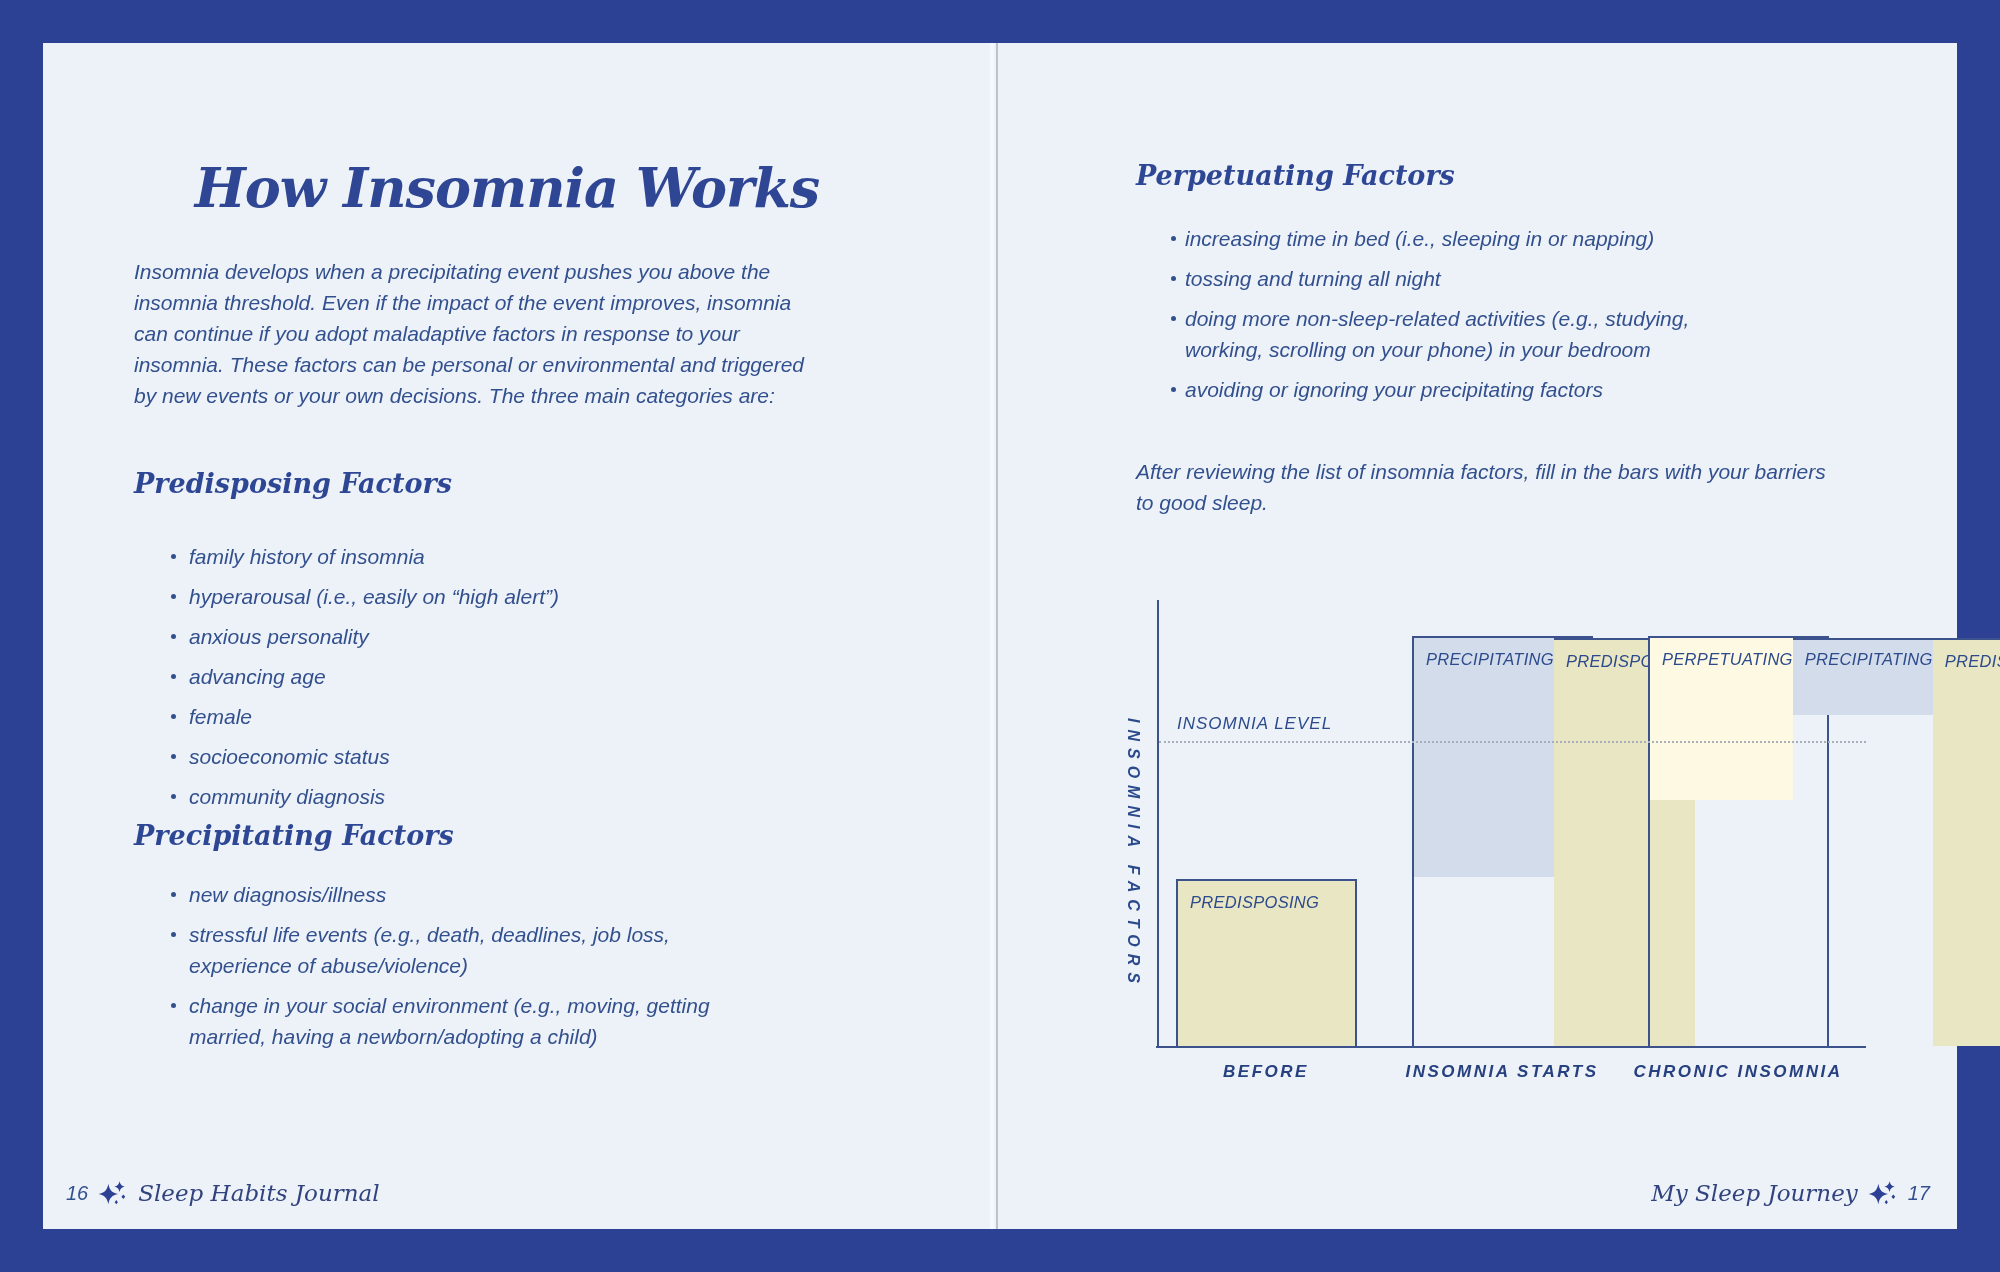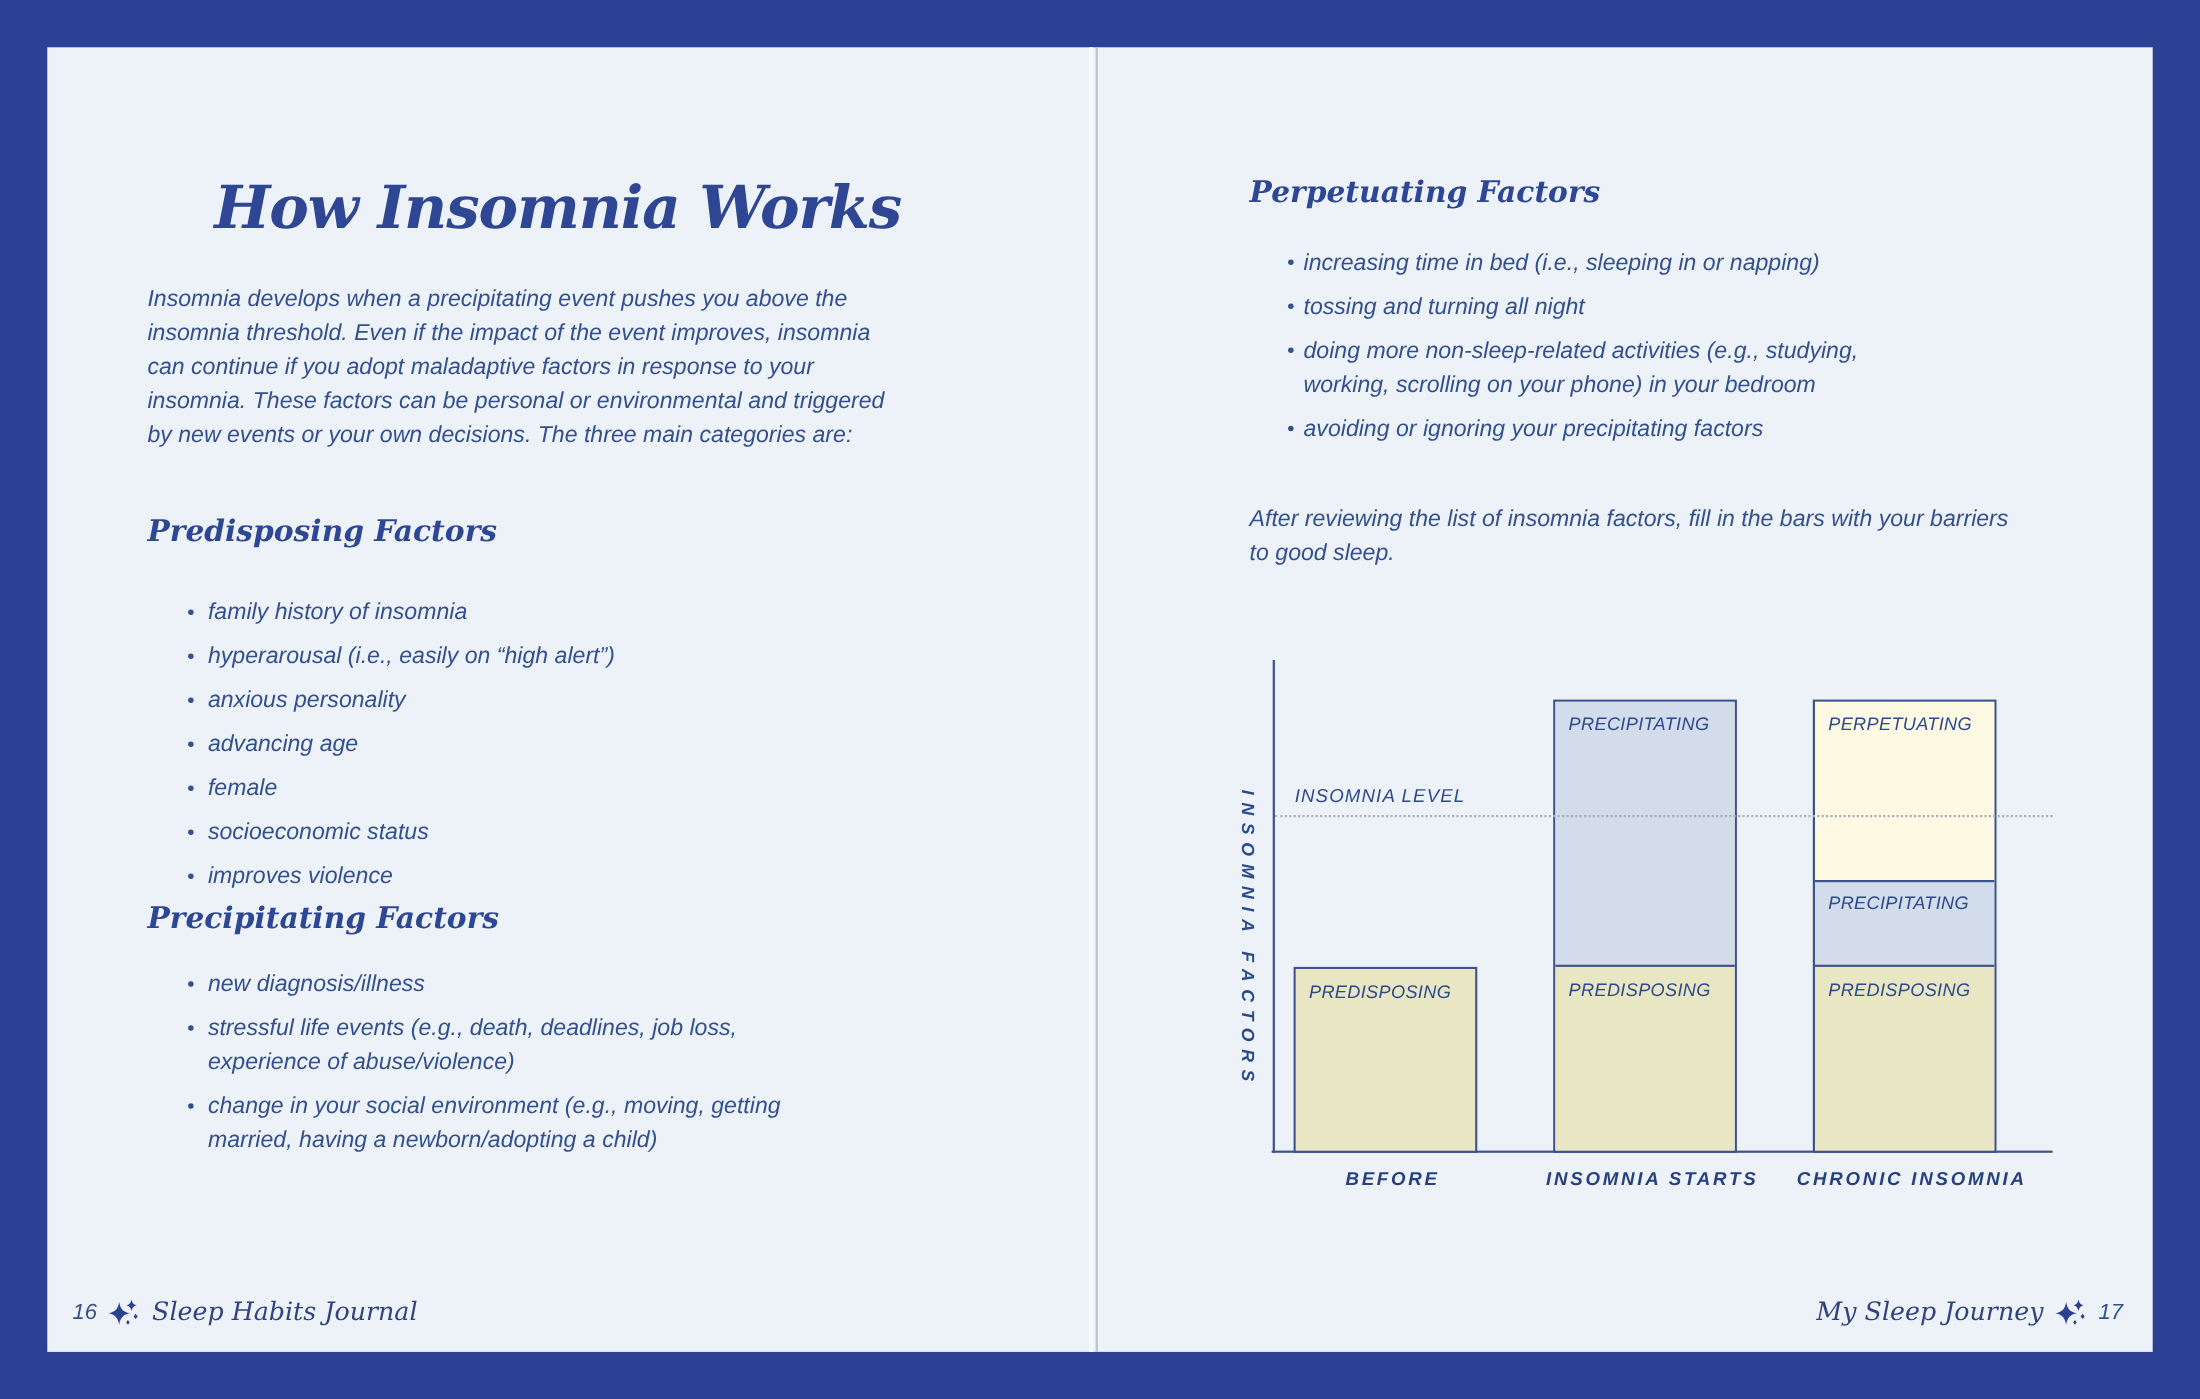--- a/index.html
+++ b/index.html
@@ -24,22 +24,22 @@
               border-radius:50%;background:#33508e;}
   ul.blist.right li{padding-left:16px;}
 
   
   .y-axis{left:1157px;top:600px;width:2px;height:448px;background:#3b528d;}
   .x-axis{left:1156px;top:1046px;width:710px;height:2px;background:#3b528d;}
   .y-axis-label{left:1124px;top:718px;height:330px;writing-mode:vertical-rl;
       font-size:16px;font-weight:700;letter-spacing:7px;color:#2b4a8c;}
   .threshold-line{left:1159px;top:741px;width:707px;height:0;border-top:2px dotted #a7b0ba;z-index:5;}
   .threshold-label{left:1177px;top:714px;font-size:17px;color:#2c4a8c;letter-spacing:1px;}
-  .bar{position:absolute;width:167px;border:2px solid #3b528d;box-sizing:border-box;
-       display:flex;flex-direction:column;z-index:2;}
+  .bar{position:absolute;width:181px;border:2px solid #3b528d;box-sizing:border-box;
+       display:flex;flex-direction:row;z-index:2;}
   .bar .seg{box-sizing:border-box;}
   .bar .seg + .seg{border-top:2px solid #3b528d;}
   .seg-label{padding:12px 0 0 12px;font-size:16.5px;color:#2c4a8c;letter-spacing:0.3px;}
   .cat-label{position:absolute;top:1062px;width:280px;text-align:center;font-size:17px;
        font-weight:700;letter-spacing:2.5px;color:#27407f;}
 
   .footer{top:1178px;display:flex;align-items:center;gap:10px;color:#31437e;text-align:right;}
   .footer .num{font-size:20px;color:#33508e;}
   .footer .wordmark{font-size:23px;}
   .sparkle{width:30px;height:30px;color:#2c4193;}
@@ -62,21 +62,21 @@
 
   <div class="abs section-heading serif" style="left:134px;top:468px;">Predisposing Factors</div>
 
   <ul class="abs blist" style="left:156px;top:528px;width:640px;">
     <li>family history of insomnia</li>
     <li>hyperarousal (i.e., easily on “high alert”)</li>
     <li>anxious personality</li>
     <li>advancing age</li>
     <li>female</li>
     <li>socioeconomic status</li>
-    <li>improves violence</li>
+    <li>community diagnosis</li>
   </ul>
 
   <div class="abs section-heading serif" style="left:134px;top:820px;">Precipitating Factors</div>
 
   <ul class="abs blist" style="left:156px;top:866px;width:660px;">
     <li>new diagnosis/illness</li>
     <li>stressful life events (e.g., death, deadlines, job loss,
 experience of abuse/violence)</li>
     <li>change in your social environment (e.g., moving, getting
 married, having a newborn/adopting a child)</li>

